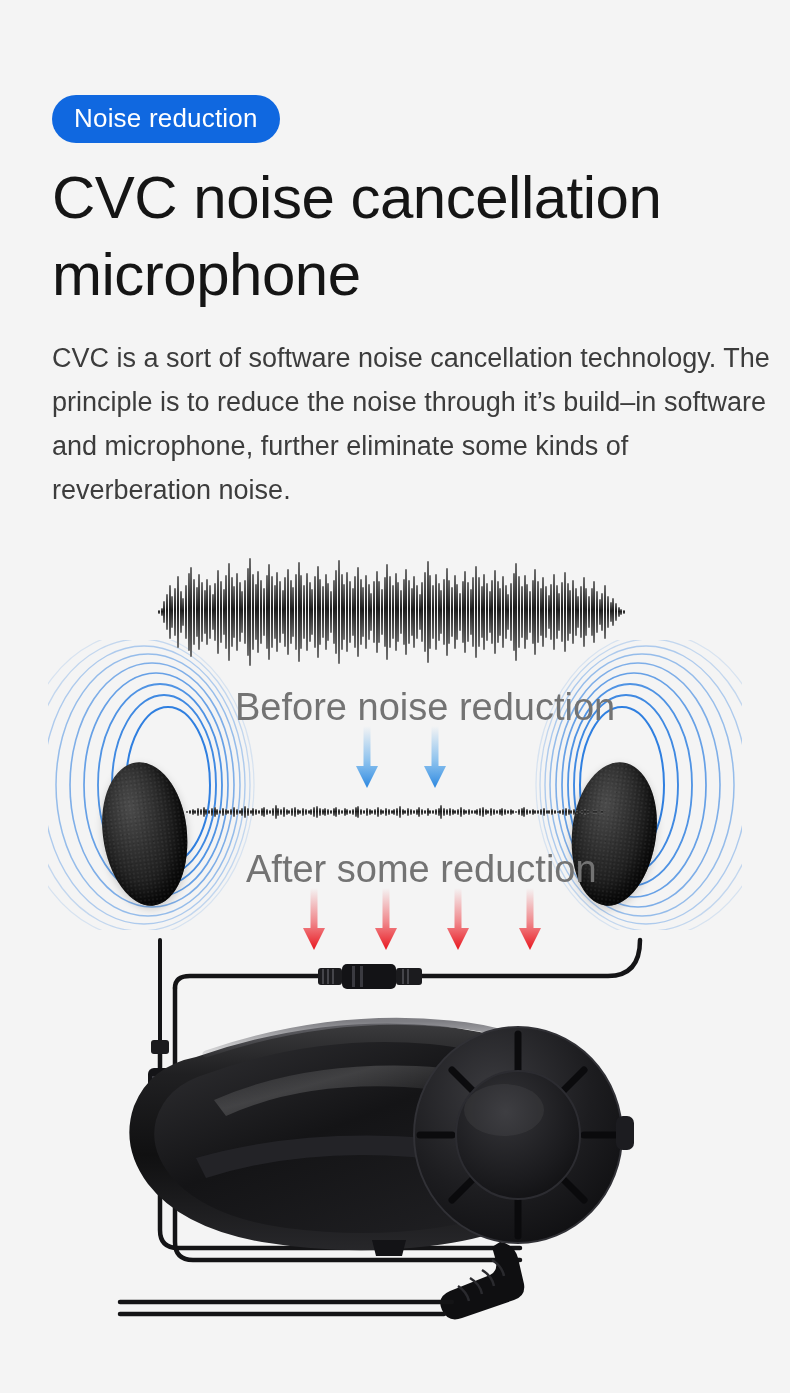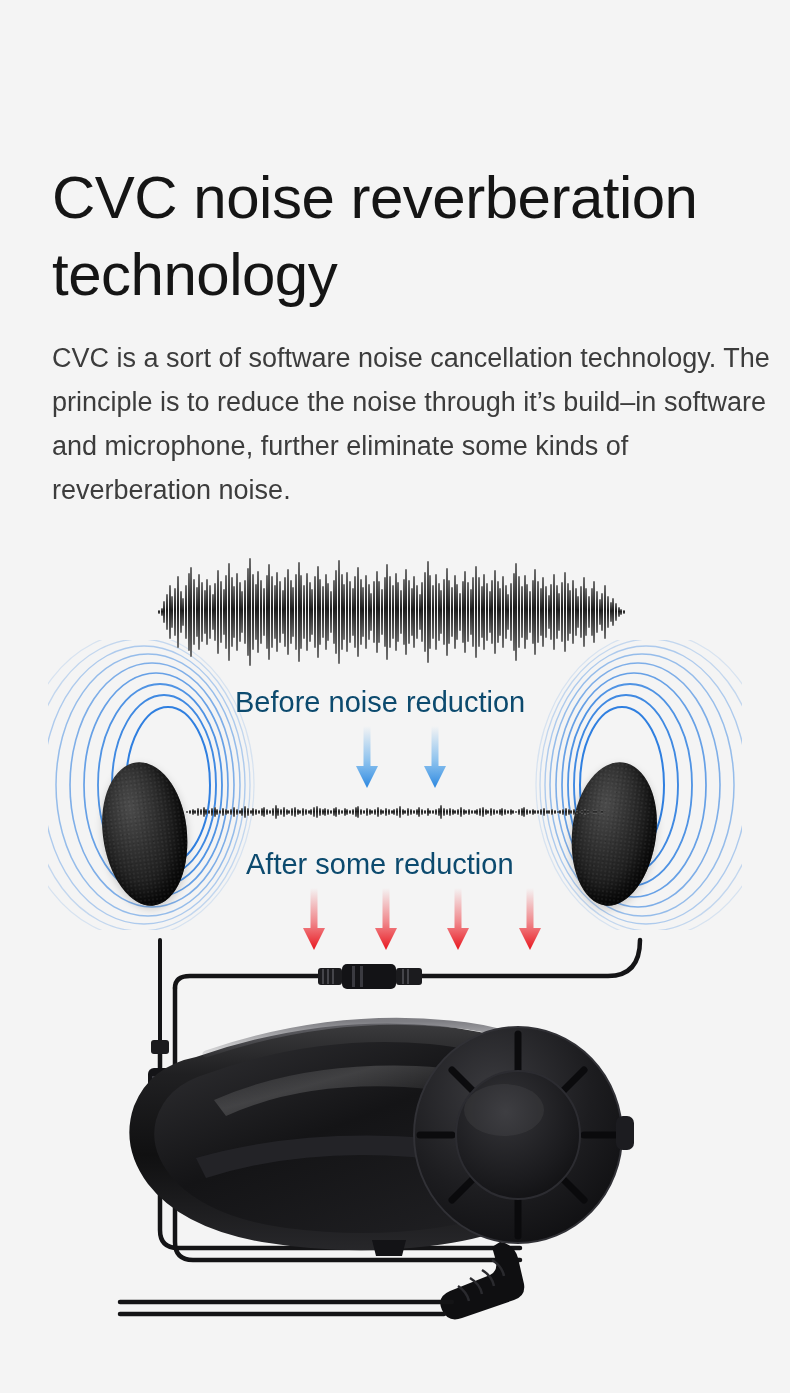--- a/index.html
+++ b/index.html
@@ -86,22 +86,22 @@
   .wave span {
     display: block;
     width: 2px;
     border-radius: 1px;
     background: linear-gradient(180deg,#6e6e6e 0%,#1c1c1c 45%,#6e6e6e 100%);
   }
 
   
   .lbl {
     position: absolute;
-    color: #0c4a6e;
-    font-size: 29px;
+    color: #737373;
+    font-size: 38px;
     line-height: 1;
     white-space: nowrap;
   }
   .lbl-before { left: 235px; top: 148px; }
   .lbl-after  { left: 246px; top: 310px; }
 
   
   .arrowset {
     position: absolute;
     display: flex;
@@ -156,22 +156,23 @@
     width: 790px;
     height: 420px;
   }
   .device-stage svg { display:block; width:790px; height:420px; }
 </style>
 </head>
 <body>
 
 <div id="page">
 
-
-  <h1 class="headline">CVC noise reverberation technology</h1>
+  <div class="badge">Noise reduction</div>
+
+  <h1 class="headline">CVC noise cancellation microphone</h1>
 
   <p class="bodycopy">CVC is a sort of software noise cancellation technology. The principle is to reduce the noise through it’s build–in software and microphone, further eliminate some kinds of reverberation noise.</p>
 
   <div class="stage">
 
     <div class="rings rings-left">
       <svg viewBox="0 0 230 290" preserveAspectRatio="none" aria-hidden="true">
         <g fill="none" stroke="#2f7fe0">
           <ellipse cx="120" cy="145" rx="42" ry="78" stroke-width="2" opacity="1"></ellipse>
           <ellipse cx="116" cy="145" rx="52" ry="90" stroke-width="1.9" opacity=".92"></ellipse>

